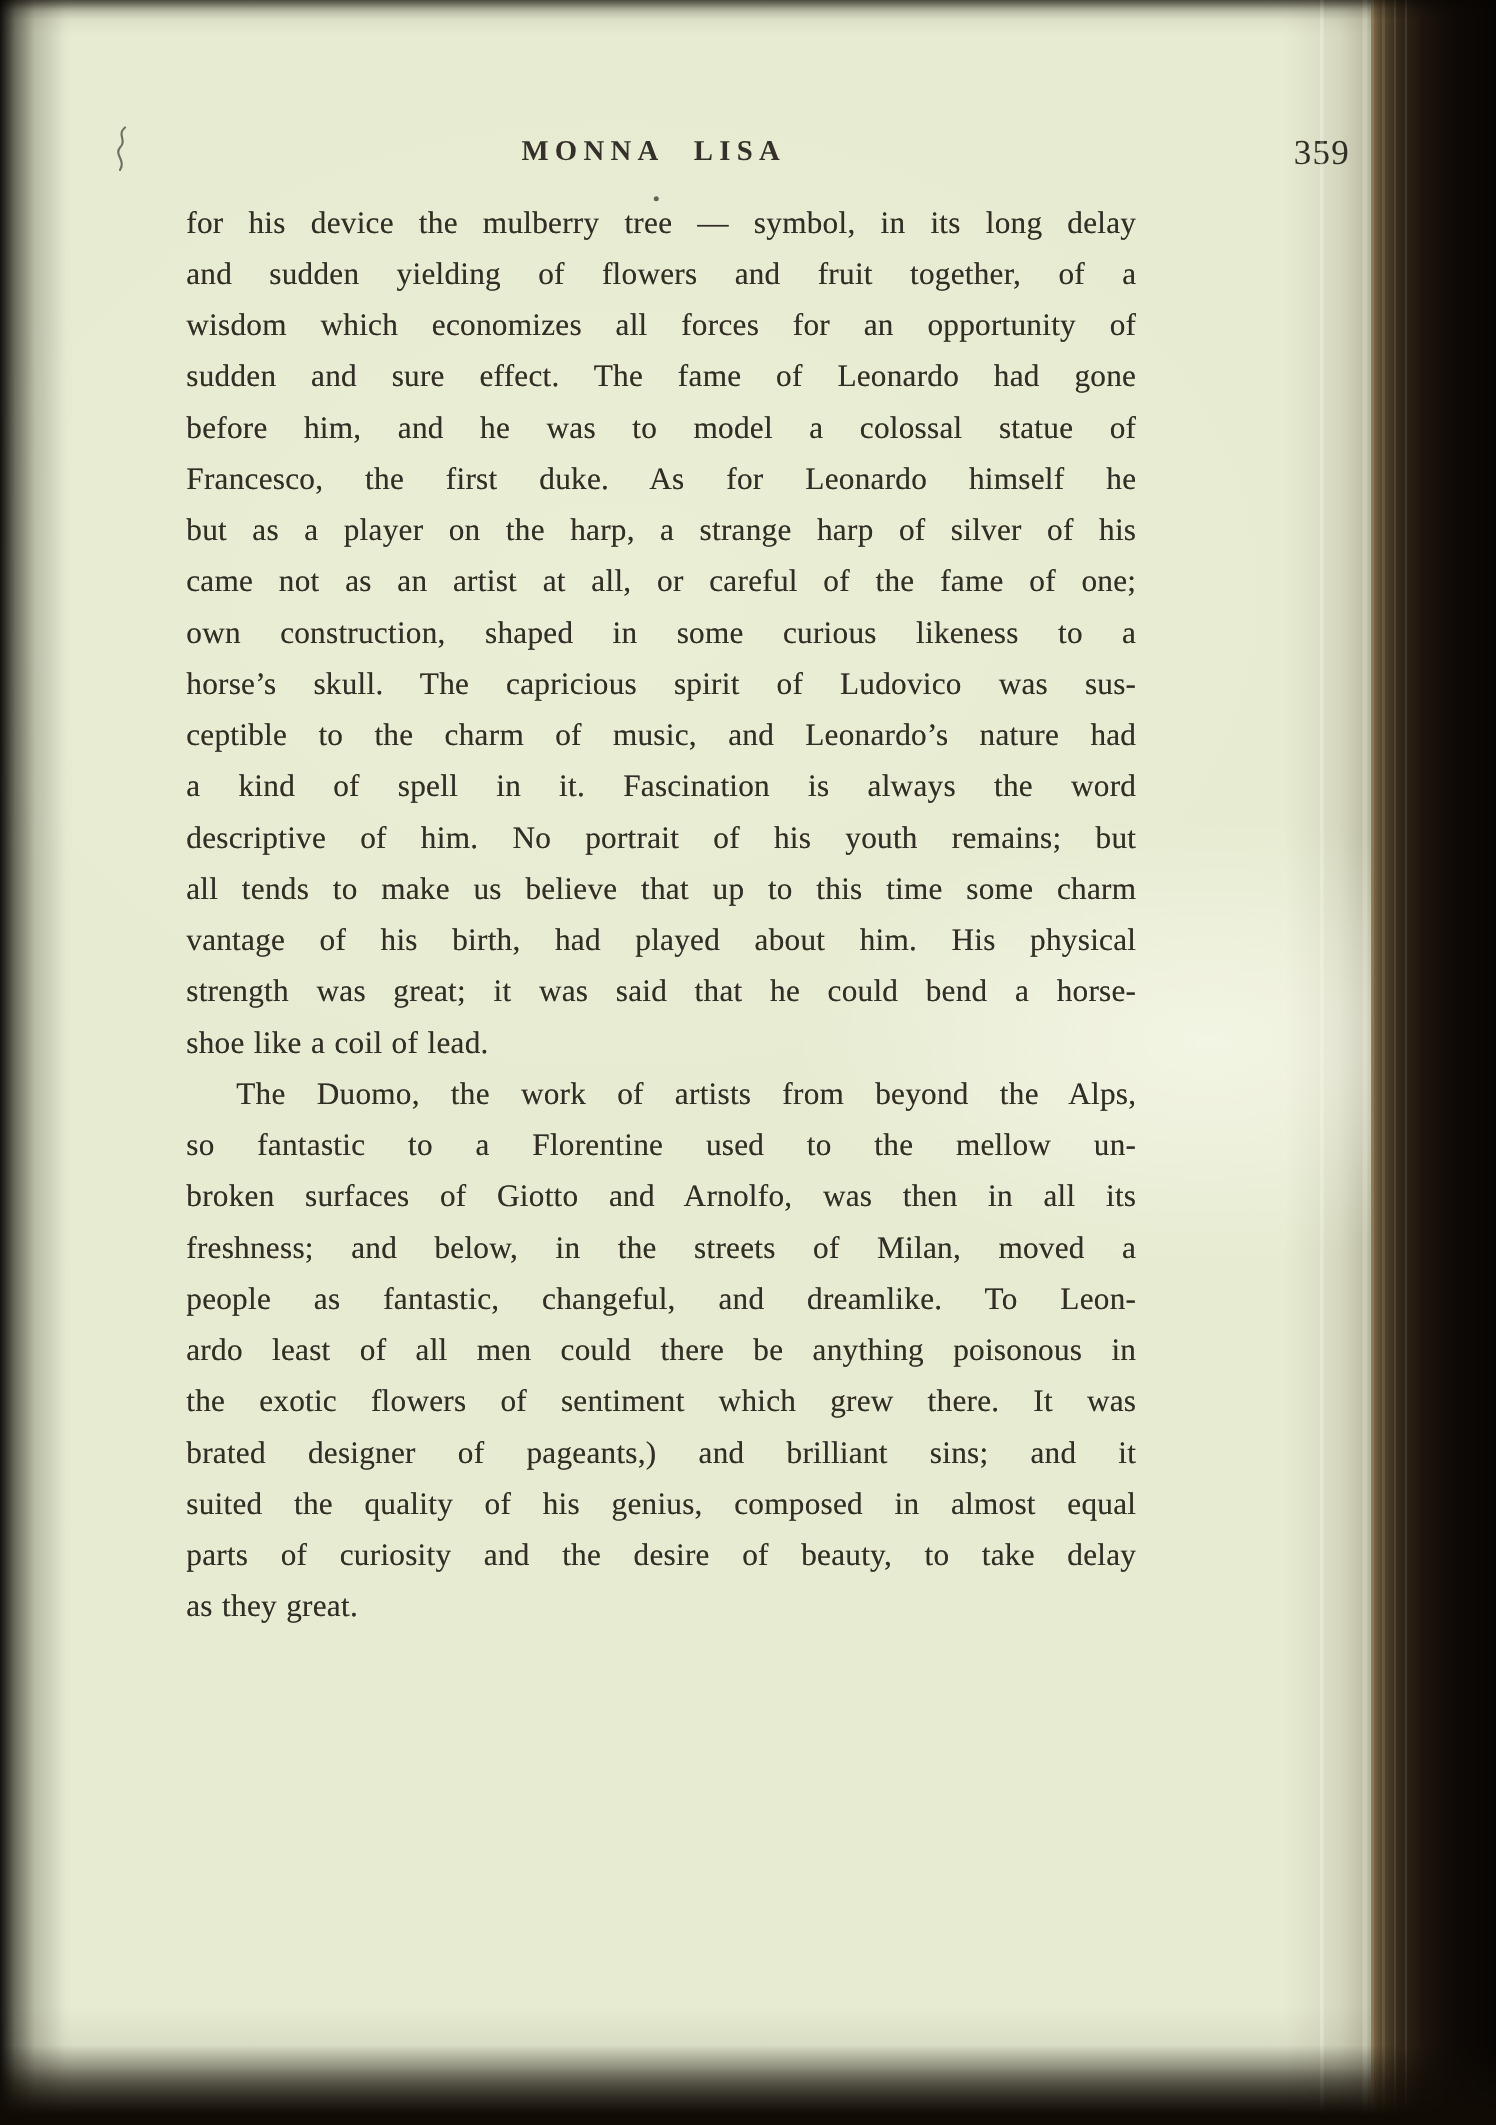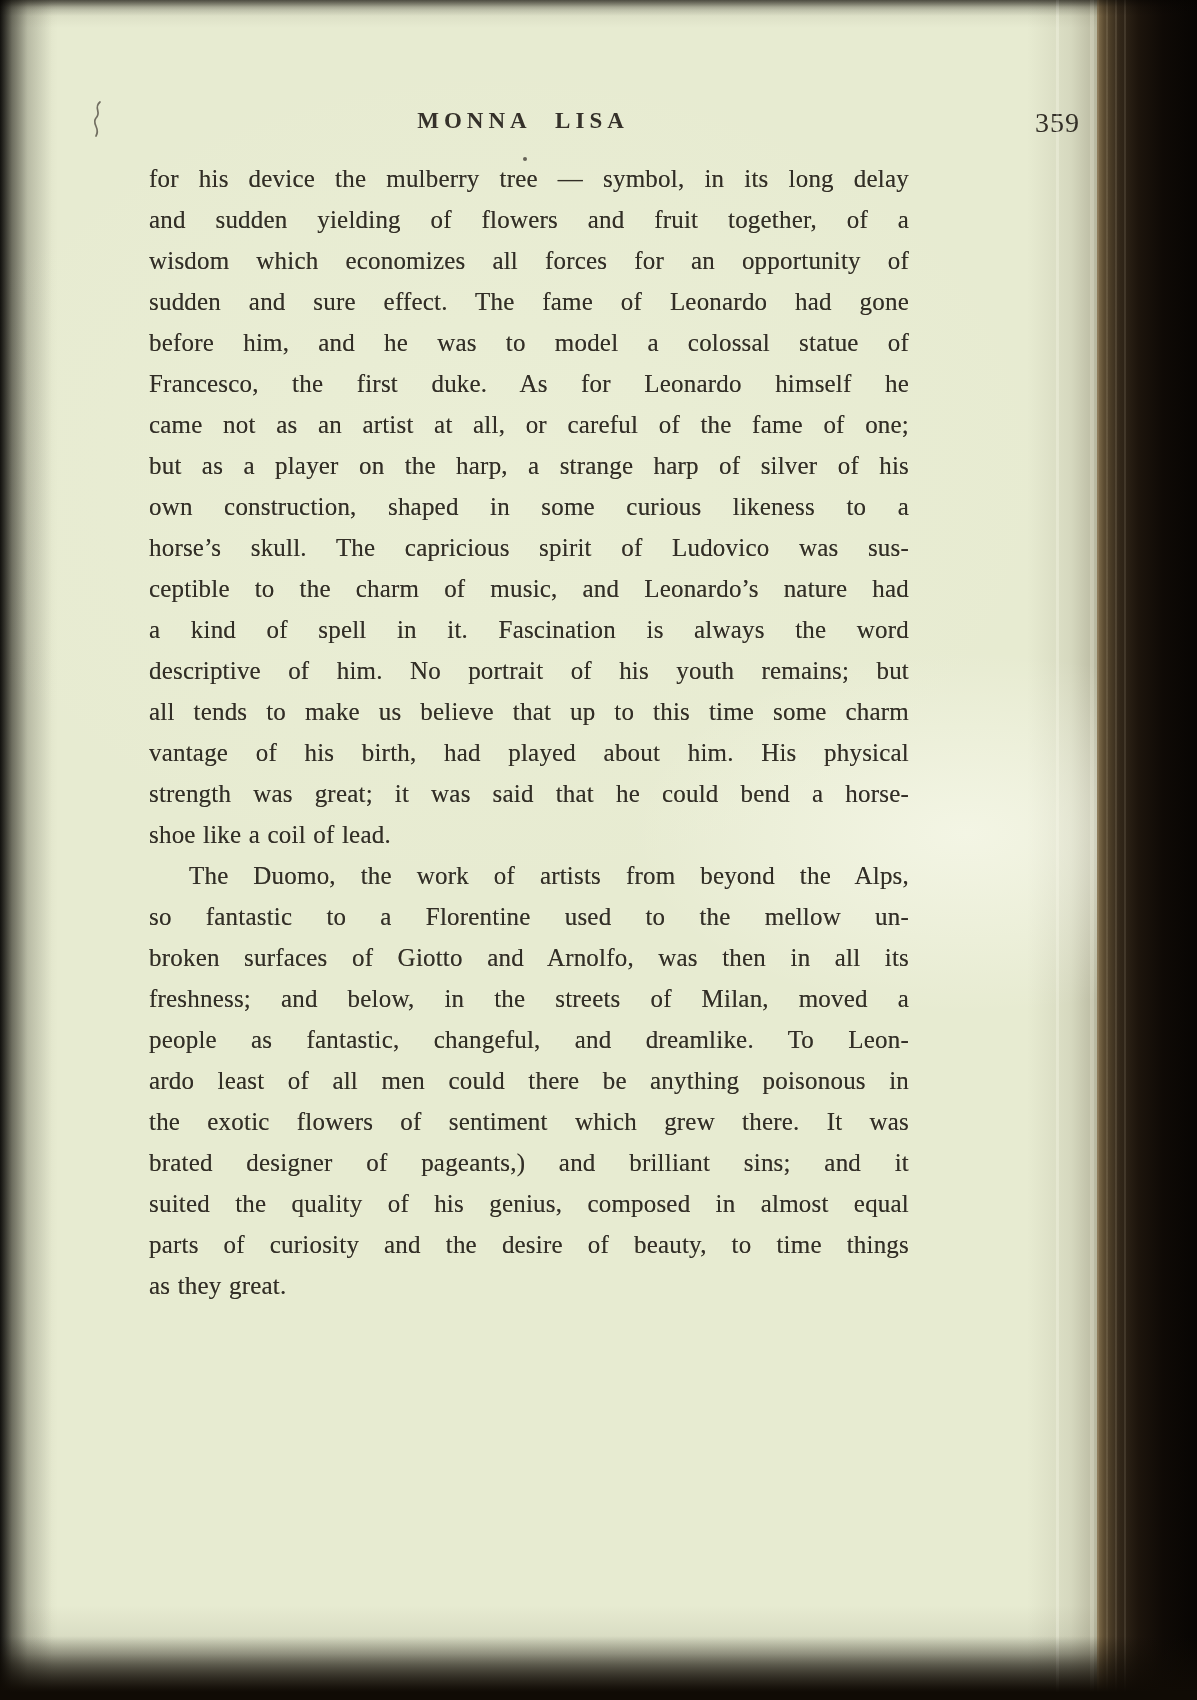--- a/index.html
+++ b/index.html
@@ -114,41 +114,41 @@
 
     <div class="header-dot"></div>
 
     <div class="text-block">
         <div class="line">for his device the mulberry tree — symbol, in its long delay</div>
         <div class="line">and sudden yielding of flowers and fruit together, of a</div>
         <div class="line">wisdom which economizes all forces for an opportunity of</div>
         <div class="line">sudden and sure effect. The fame of Leonardo had gone</div>
         <div class="line">before him, and he was to model a colossal statue of</div>
         <div class="line">Francesco, the first duke. As for Leonardo himself he</div>
+        <div class="line">but as a player on the harp, a strange harp of silver of his</div>
         <div class="line">came not as an artist at all, or careful of the fame of one;</div>
-        <div class="line">but as a player on the harp, a strange harp of silver of his</div>
         <div class="line">own construction, shaped in some curious likeness to a</div>
         <div class="line">horse’s skull. The capricious spirit of Ludovico was sus-</div>
         <div class="line">ceptible to the charm of music, and Leonardo’s nature had</div>
         <div class="line">a kind of spell in it. Fascination is always the word</div>
         <div class="line">descriptive of him. No portrait of his youth remains; but</div>
         <div class="line">all tends to make us believe that up to this time some charm</div>
         <div class="line">vantage of his birth, had played about him. His physical</div>
         <div class="line">strength was great; it was said that he could bend a horse-</div>
         <div class="line par-end">shoe like a coil of lead.</div>
         <div class="line indent">The Duomo, the work of artists from beyond the Alps,</div>
         <div class="line">so fantastic to a Florentine used to the mellow un-</div>
         <div class="line">broken surfaces of Giotto and Arnolfo, was then in all its</div>
         <div class="line">freshness; and below, in the streets of Milan, moved a</div>
         <div class="line">people as fantastic, changeful, and dreamlike. To Leon-</div>
         <div class="line">ardo least of all men could there be anything poisonous in</div>
         <div class="line">the exotic flowers of sentiment which grew there. It was</div>
         <div class="line">brated designer of pageants,) and brilliant sins; and it</div>
         <div class="line">suited the quality of his genius, composed in almost equal</div>
-        <div class="line">parts of curiosity and the desire of beauty, to time things</div>
+        <div class="line">parts of curiosity and the desire of beauty, to take delay</div>
         <div class="line par-end">as they great.</div>
       </div>
 
     <div class="edge-line a"></div>
     <div class="edge-line b"></div>
   </div>
 
   <div class="right-band"></div>
   <div class="left-shadow"></div>
   <div class="top-shadow"></div>

